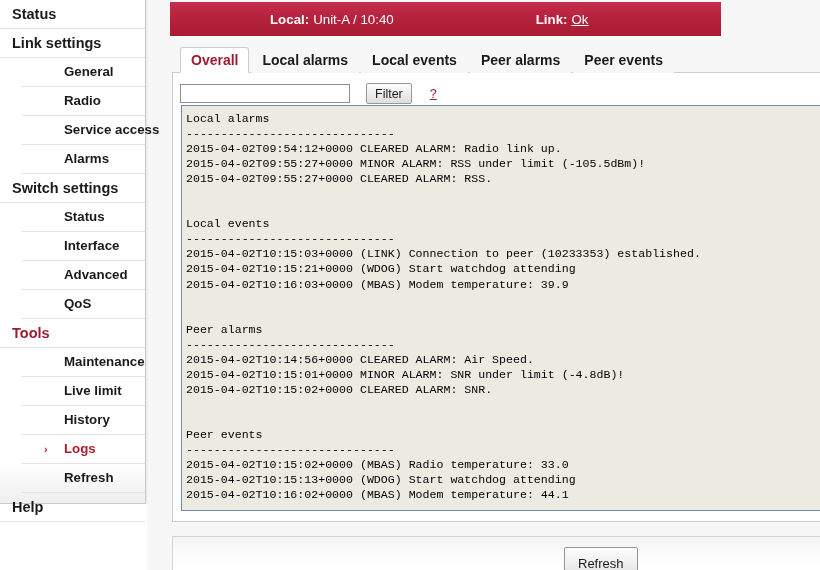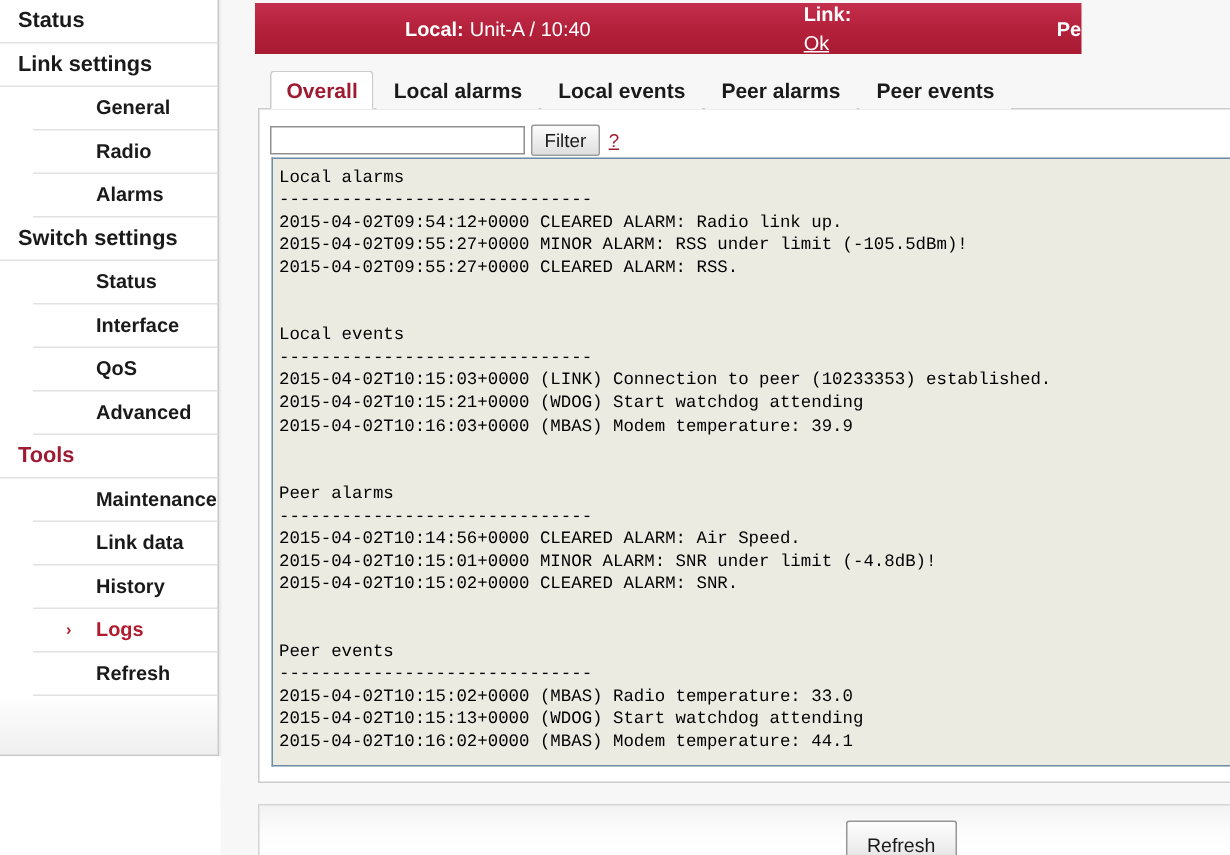--- a/index.html
+++ b/index.html
@@ -116,21 +116,21 @@
     font-size: 13.3px;
     white-space: nowrap;
   }
   .hdr-cell {
     flex: 0 0 auto;
     display: flex;
     align-items: baseline;
     gap: 4px;
   }
   .hdr-cell.local   { margin-left: 100px; }
-  .hdr-cell.link    { margin-left: 142px; flex-direction: column; }
+  .hdr-cell.link    { margin-left: 142px; }
   .hdr-cell.peer    { margin-left: 137px; }
   .hdr-label {
     font-weight: bold;
     font-size: 13.3px;
   }
   .hdr-value {
     font-weight: normal;
     font-size: 13.3px;
   }
   .hdr-value.linked {
@@ -186,21 +186,21 @@
     box-sizing: border-box;
     z-index: 2;
   }
 
   .filter-row {
     position: absolute;
     left: 180px;
     top: 83px;
     display: flex;
     align-items: center;
-    gap: 0px;
+    gap: 12px;
     z-index: 7;
   }
   .filter-input {
     width: 170px;
     height: 19px;
     font-size: 12px;
     font-family: "Liberation Sans", sans-serif;
     border: 1px solid #8f8f8f;
     padding: 1px 3px;
     box-sizing: border-box;
@@ -298,32 +298,34 @@
 <div id="app">
 
   <div class="backdrop"></div>
 
   <div class="sidebar">
     <div class="sidebar-inner" id="sidebar-inner">
         <div class="nav-section first"><span>Status</span></div>
         <div class="nav-section"><span>Link settings</span></div>
         <div class="nav-item"><span>General</span></div>
         <div class="nav-item"><span>Radio</span></div>
+        <div class="nav-item"><span>Service access</span></div>
         <div class="nav-item"><span>Alarms</span></div>
         <div class="nav-section"><span>Switch settings</span></div>
         <div class="nav-item"><span>Status</span></div>
         <div class="nav-item"><span>Interface</span></div>
+        <div class="nav-item"><span>Advanced</span></div>
         <div class="nav-item"><span>QoS</span></div>
-        <div class="nav-item"><span>Advanced</span></div>
         <div class="nav-section tools"><span>Tools</span></div>
         <div class="nav-item"><span>Maintenance</span></div>
-        <div class="nav-item"><span>Link data</span></div>
+        <div class="nav-item"><span>Live limit</span></div>
         <div class="nav-item"><span>History</span></div>
         <div class="nav-item active"><span class="arrow" style="display: block;">›</span><span>Logs</span></div>
         <div class="nav-item"><span>Refresh</span></div>
+        <div class="nav-section"><span>Help</span></div>
       </div>
   </div>
   <div class="sidebar-shadow"></div>
 
   <div class="header">
     <div class="header-row">
       <div class="hdr-cell local">
         <span class="hdr-label">Local:</span>
         <span class="hdr-value">Unit-A / 10:40</span>
       </div>

